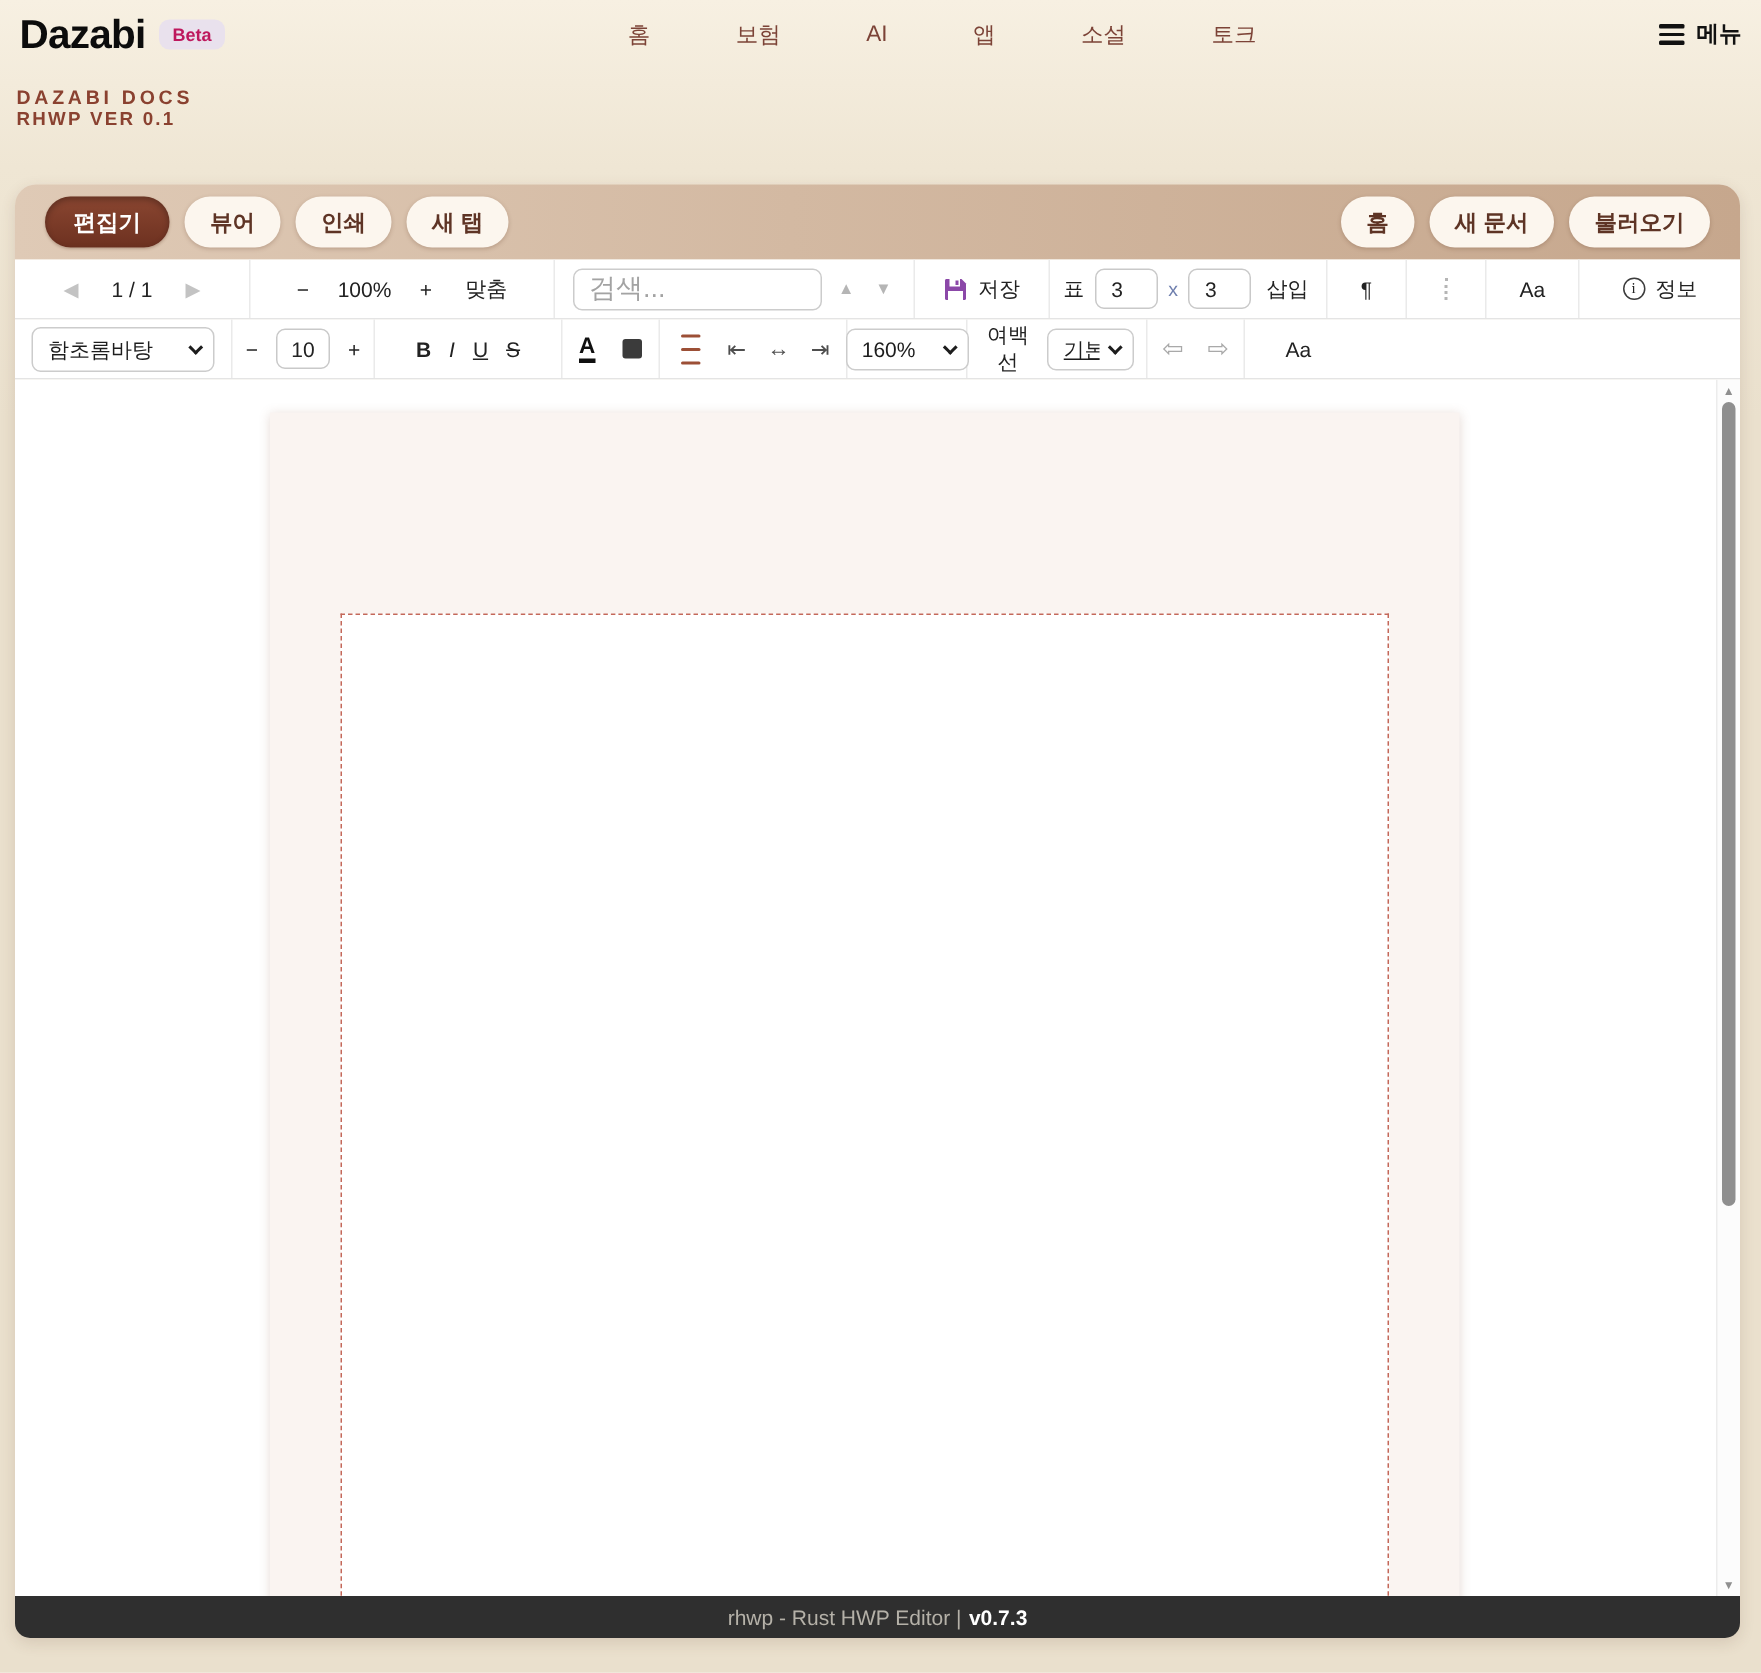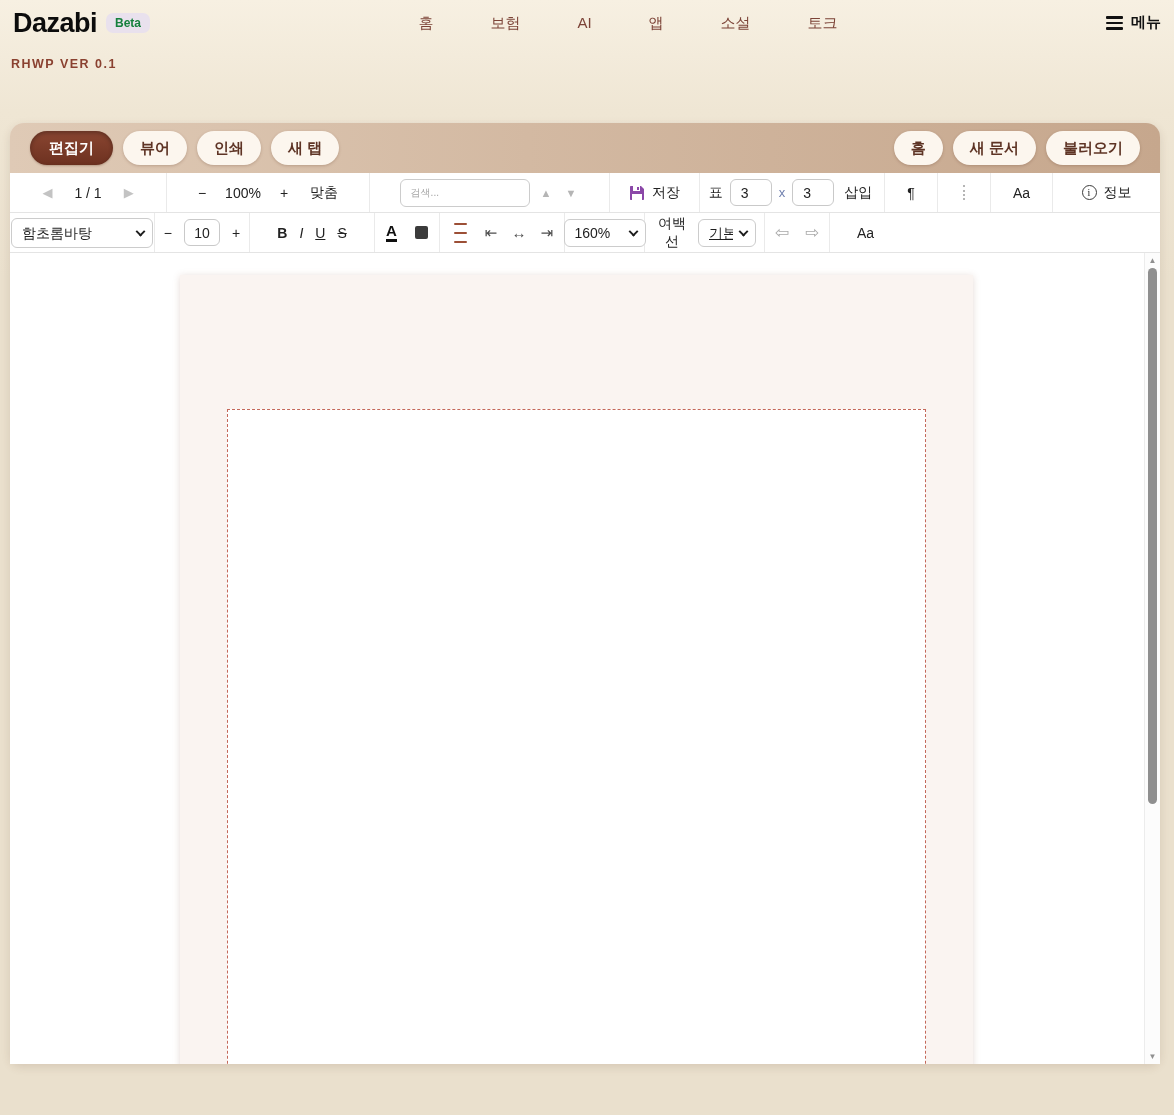--- a/index.html
+++ b/index.html
@@ -9,21 +9,21 @@
     background:#eae0cd;
     overflow:hidden;
   }
   .app { position:relative; width:1174px; height:1115px;
     background:linear-gradient(180deg,#f7f0e2 0%,#efe6d4 10%,#eae0cd 25%,#eae0cd 100%); }
 
   
   .topnav { height:46px; display:flex; align-items:center; padding:12px 13px; }
   .brand { display:flex; align-items:center; }
   .logo { font-size:27px; font-weight:800; color:#0c0c0c; letter-spacing:-0.5px; cursor:pointer; }
-  .beta { margin-left:9px; background:#e9e1ed; color:#15803d; font-size:12px; font-weight:700;
+  .beta { margin-left:9px; background:#e9e1ed; color:#be185d; font-size:12px; font-weight:700;
     padding:3px 9px; border-radius:7px; }
   .navlinks { flex:1; display:flex; justify-content:center; gap:57px; }
   .navlinks a { color:#7c4337; font-size:15px; text-decoration:none; cursor:pointer; }
   .menu-btn { display:flex; align-items:flex-start; gap:8px; font-size:15px; font-weight:700; color:#111; cursor:pointer; }
   .burger { display:inline-block; }
   .burger i { display:block; width:17px; height:2.5px; background:#111; margin:3px 0; border-radius:1px; }
 
   
   .docs-header { padding:11px 0 0 11px; }
   .eyebrow { color:#8a4130; font-weight:700; font-size:13px; letter-spacing:2.5px; }
@@ -59,22 +59,22 @@
   .g-pager { width:157px; gap:19px; }
   .g-zoom  { width:203px; gap:16px; }
   .g-search{ width:240px; gap:8px; }
   .g-save  { width:90px; }
   .g-table { width:185px; gap:7px; }
   .g-pil   { width:53px; }
   .g-dots  { width:53px; }
   .g-aa    { width:62px; }
   .g-info  { flex:1; }
 
-  .search-input { width:130px; height:28px; border:1px solid #ccc; border-radius:6px; padding:0 10px;
-    font-family:inherit; font-size:10px; color:#333; background:#fff; outline:none; }
+  .search-input { width:166px; height:28px; border:1px solid #ccc; border-radius:6px; padding:0 10px;
+    font-family:inherit; font-size:18px; color:#333; background:#fff; outline:none; }
   .search-input::placeholder { color:#a3a3a3; }
   .num-input { width:42px; height:27px; border:1px solid #c9c9c9; border-radius:6px; padding-left:10px;
     font-family:inherit; font-size:14px; color:#222; background:#fff; outline:none; }
   .tx { color:#6f7fae; font-size:13px; }
   .vdots { display:block; height:15px; width:0; border-left:2px dotted #b5b5b5; }
   .infoc { display:inline-flex; width:15px; height:15px; border:1.3px solid #3c3c3c; border-radius:50%;
     align-items:center; justify-content:center; font-size:10px; line-height:1;
     font-family:"Liberation Serif",serif; }
 
   .g2-font  { width:145px; }
@@ -87,21 +87,21 @@
   .g2-hist  { width:65px; gap:10px; }
   .g2-aa    { flex:1; justify-content:flex-start; padding-left:24px; }
 
   .selwrap { position:relative; display:inline-block; }
   .selwrap select { appearance:none; -webkit-appearance:none; -moz-appearance:none;
     border:1px solid #ccc; border-radius:6px; background:#fff; font-family:inherit; font-size:14px;
     color:#1d1d1d; padding:0 22px 0 10px; height:30px; outline:none; cursor:pointer; }
   .chev { position:absolute; right:9px; top:50%; width:7px; height:7px;
     border-right:2px solid #1d1d1d; border-bottom:2px solid #1d1d1d;
     transform:translateY(-70%) rotate(45deg); pointer-events:none; }
-  .sel-font select { width:142px; }
+  .sel-font select { width:122px; }
   .sel-zoom select { width:82px; height:28px; }
   .sel-preset select { width:58px; height:28px;text-decoration:underline; }
 
   .b-bold { font-weight:800; font-size:15px; }
   .b-italic { font-style:italic; font-family:"Liberation Serif",serif; font-size:15px; color:#3c3c3c; }
   .b-under { text-decoration:underline; font-size:15px; color:#2a2a2a; }
   .b-strike { text-decoration:line-through; font-size:15px; color:#3c3c3c; }
   .fontcolor { font-weight:800; font-size:15px; color:#101010; border-bottom:3px solid #101010;
     line-height:1.1; display:inline-block; }
   .sq { width:13px; height:13px; background:#3b3b3b; border-radius:2px; display:inline-block; }
@@ -155,20 +155,21 @@
       <span class="burger">
           <i></i>
           <i></i>
           <i></i>
         </span>
       <span>메뉴</span>
     </div>
   </header>
 
   <section class="docs-header">
+    <div class="eyebrow">DAZABI DOCS</div>
     <div class="title-row">
       <span class="ver-note">RHWP VER 0.1</span>
     </div>
   </section>
 
   <main class="card">
 
     <div class="tabbar">
       <button class="pill active">편집기</button>
       <button class="pill">뷰어</button>
@@ -314,15 +315,19 @@
       <div class="page">
         <div class="margin-guide"></div>
       </div>
       <div class="scrollbar">
         <span class="sarr up">▲</span>
         <div class="thumb"></div>
         <span class="sarr down">▼</span>
       </div>
     </div>
 
+    <footer class="statusbar">
+      <span>rhwp - Rust HWP Editor |</span>
+      <b>v0.7.3</b>
+    </footer>
 
   </main>
 </div>
 
 </body></html>

